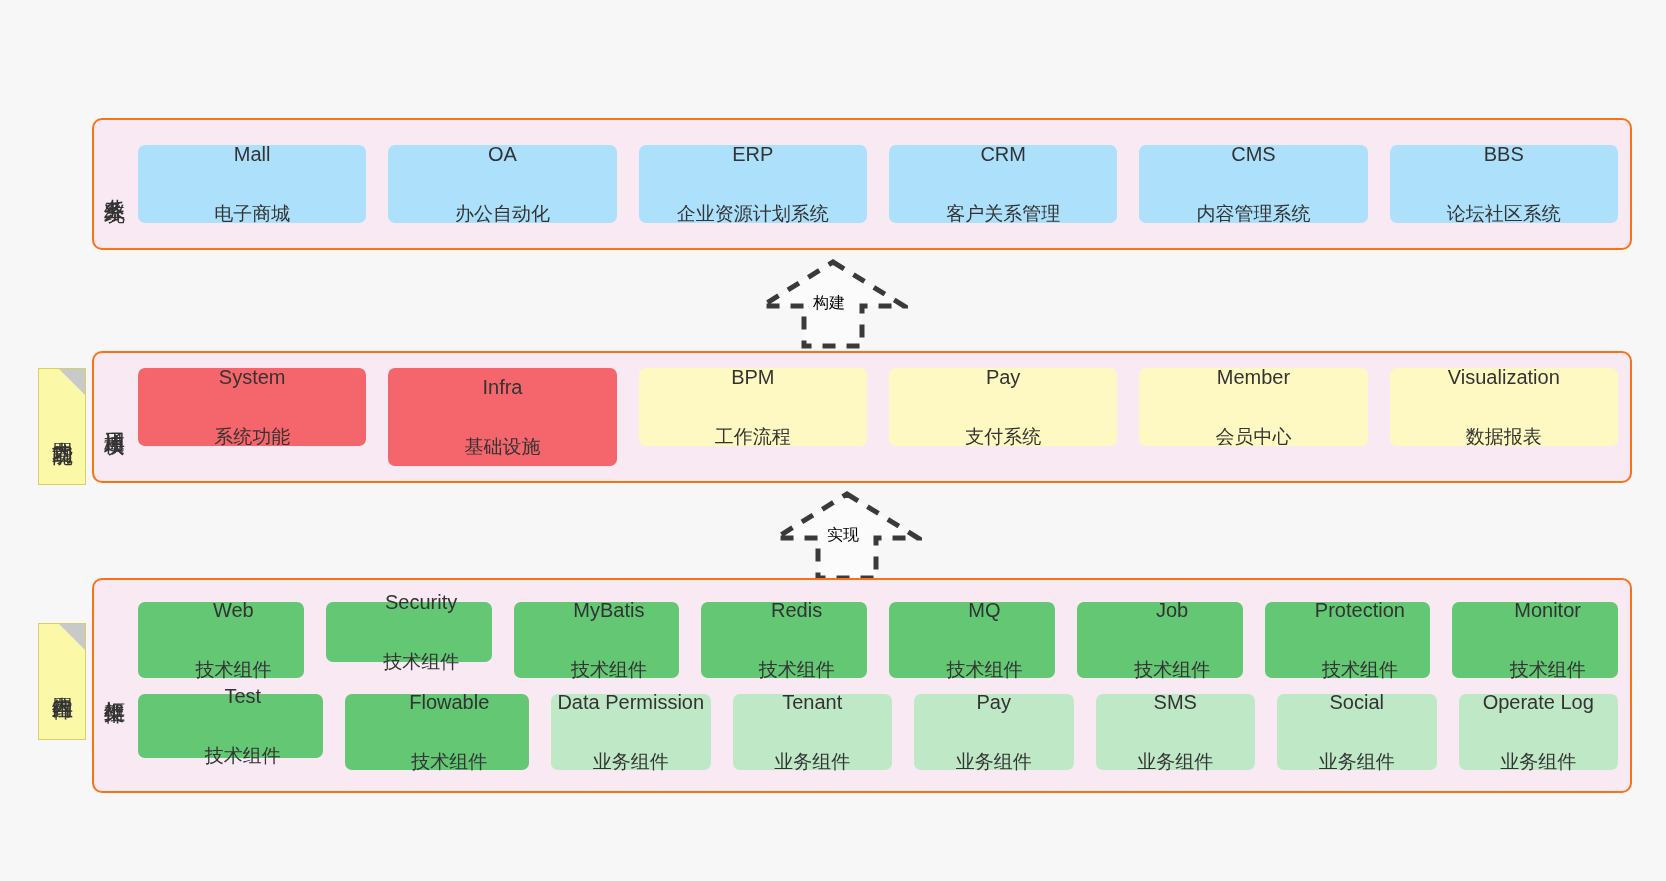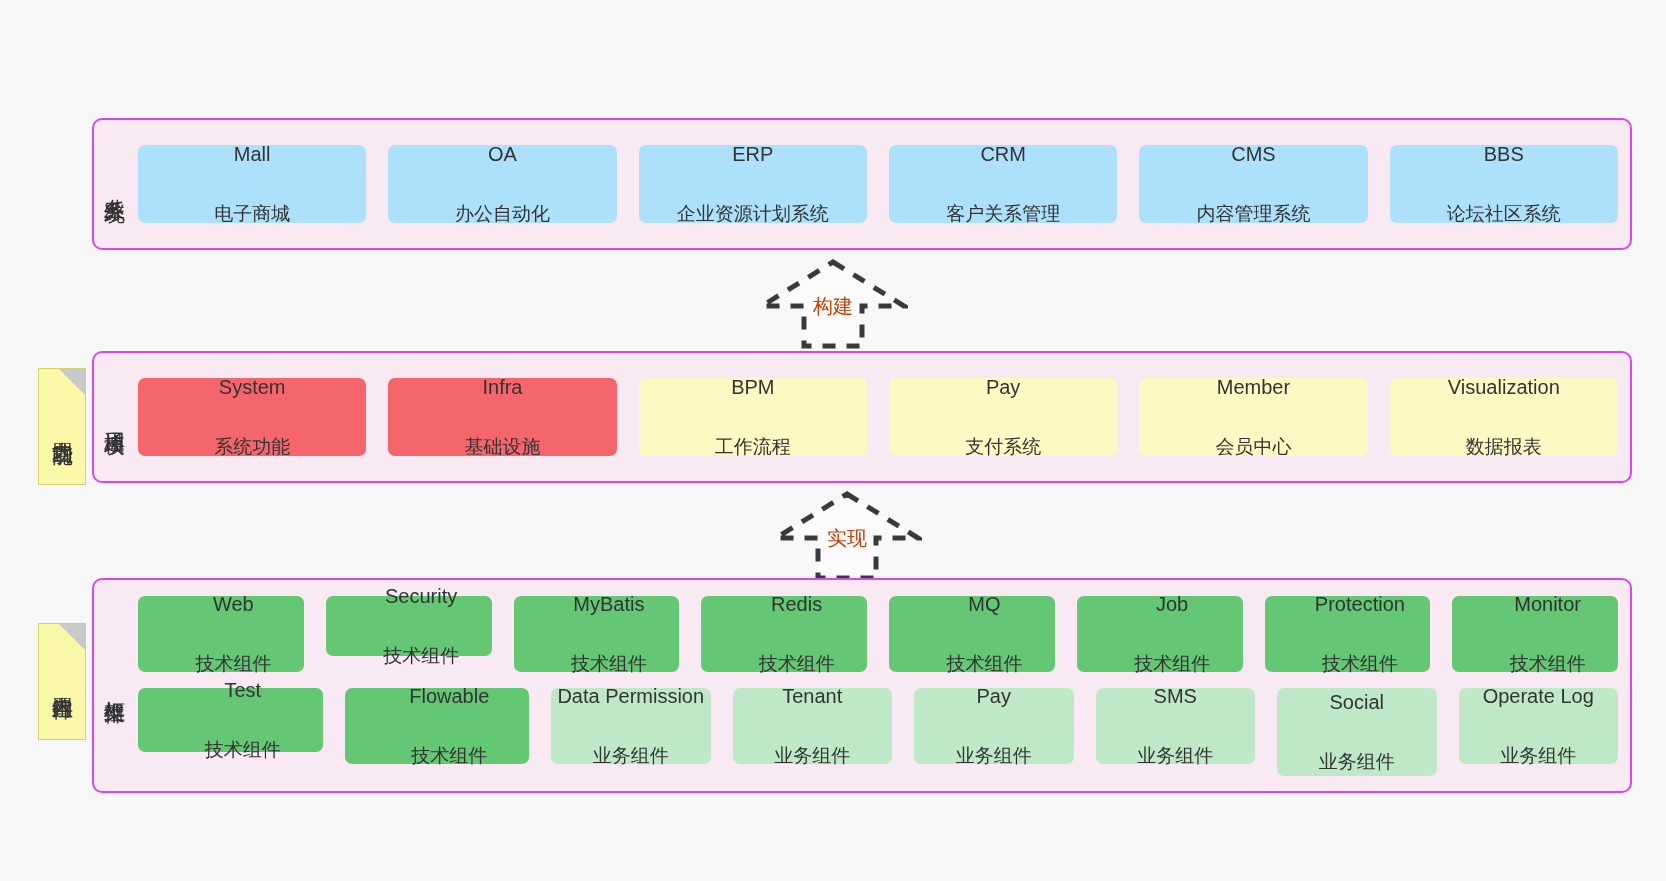--- a/index.html
+++ b/index.html
@@ -20,21 +20,21 @@
     position: absolute;
     left: 0; top: 0;
     width: 1666px;
     height: 881px;
   }
 
   
   .layer {
     position: absolute;
     background: #f9e9f3;
-    border: 2px solid #d946ef;
+    border: 2px solid #f97316;
     border-radius: 10px;
     box-sizing: border-box;
     display: flex;
     align-items: stretch;
   }
 
   .layer-title {
     width: 40px;
     flex: 0 0 40px;
     display: flex;
@@ -121,22 +121,22 @@
     border-left: 26px solid transparent;
   }
   .note .note-text { position: relative; z-index: 2; }
 
   
   .arrow {
     position: absolute;
   }
   .arrow-label {
     position: absolute;
-    font-size: 20px;
-    color: #c2410c;
+    font-size: 16px;
+    color: #000000;
     background: transparent;
     white-space: nowrap;
   }
 </style>
 </head>
 <body>
 
 <div id="canvas">
 
   <div class="layer" id="layer-0" style="left:92px; top:118px; width:1540px; height:132px;">
@@ -182,21 +182,21 @@
   </div>
 
   <div class="layer" id="layer-1" style="left:92px; top:351px; width:1540px; height:132px;">
     <div class="layer-title">通用模块</div>
     <div class="layer-body">
       <div class="row">
         <div class="node red" style="height:78px;text-align:center;">
           <span class="t1">System</span>
           <span class="t2">系统功能</span>
         </div>
-        <div class="node red" style="height:78px;">
+        <div class="node red" style="height:98px;">
           <span class="t1">Infra</span>
           <span class="t2">基础设施</span>
         </div>
         <div class="node pink" style="height:78px;">
           <span class="t1">BPM</span>
           <span class="t2">工作流程</span>
         </div>
         <div class="node pink" style="height:78px;">
           <span class="t1">Pay</span>
           <span class="t2">支付系统</span>
@@ -280,21 +280,21 @@
           <span class="t2">业务组件</span>
         </div>
         <div class="node lightgreen" style="height:76px;">
           <span class="t1">Pay</span>
           <span class="t2">业务组件</span>
         </div>
         <div class="node lightgreen" style="height:76px;">
           <span class="t1">SMS</span>
           <span class="t2">业务组件</span>
         </div>
-        <div class="node lightgreen" style="height:88px;">
+        <div class="node lightgreen" style="height:76px;">
           <span class="t1">Social</span>
           <span class="t2">业务组件</span>
         </div>
         <div class="node lightgreen" style="height:76px;">
           <span class="t1">Operate Log</span>
           <span class="t2">业务组件</span>
         </div>
       </div>
 
     </div>

